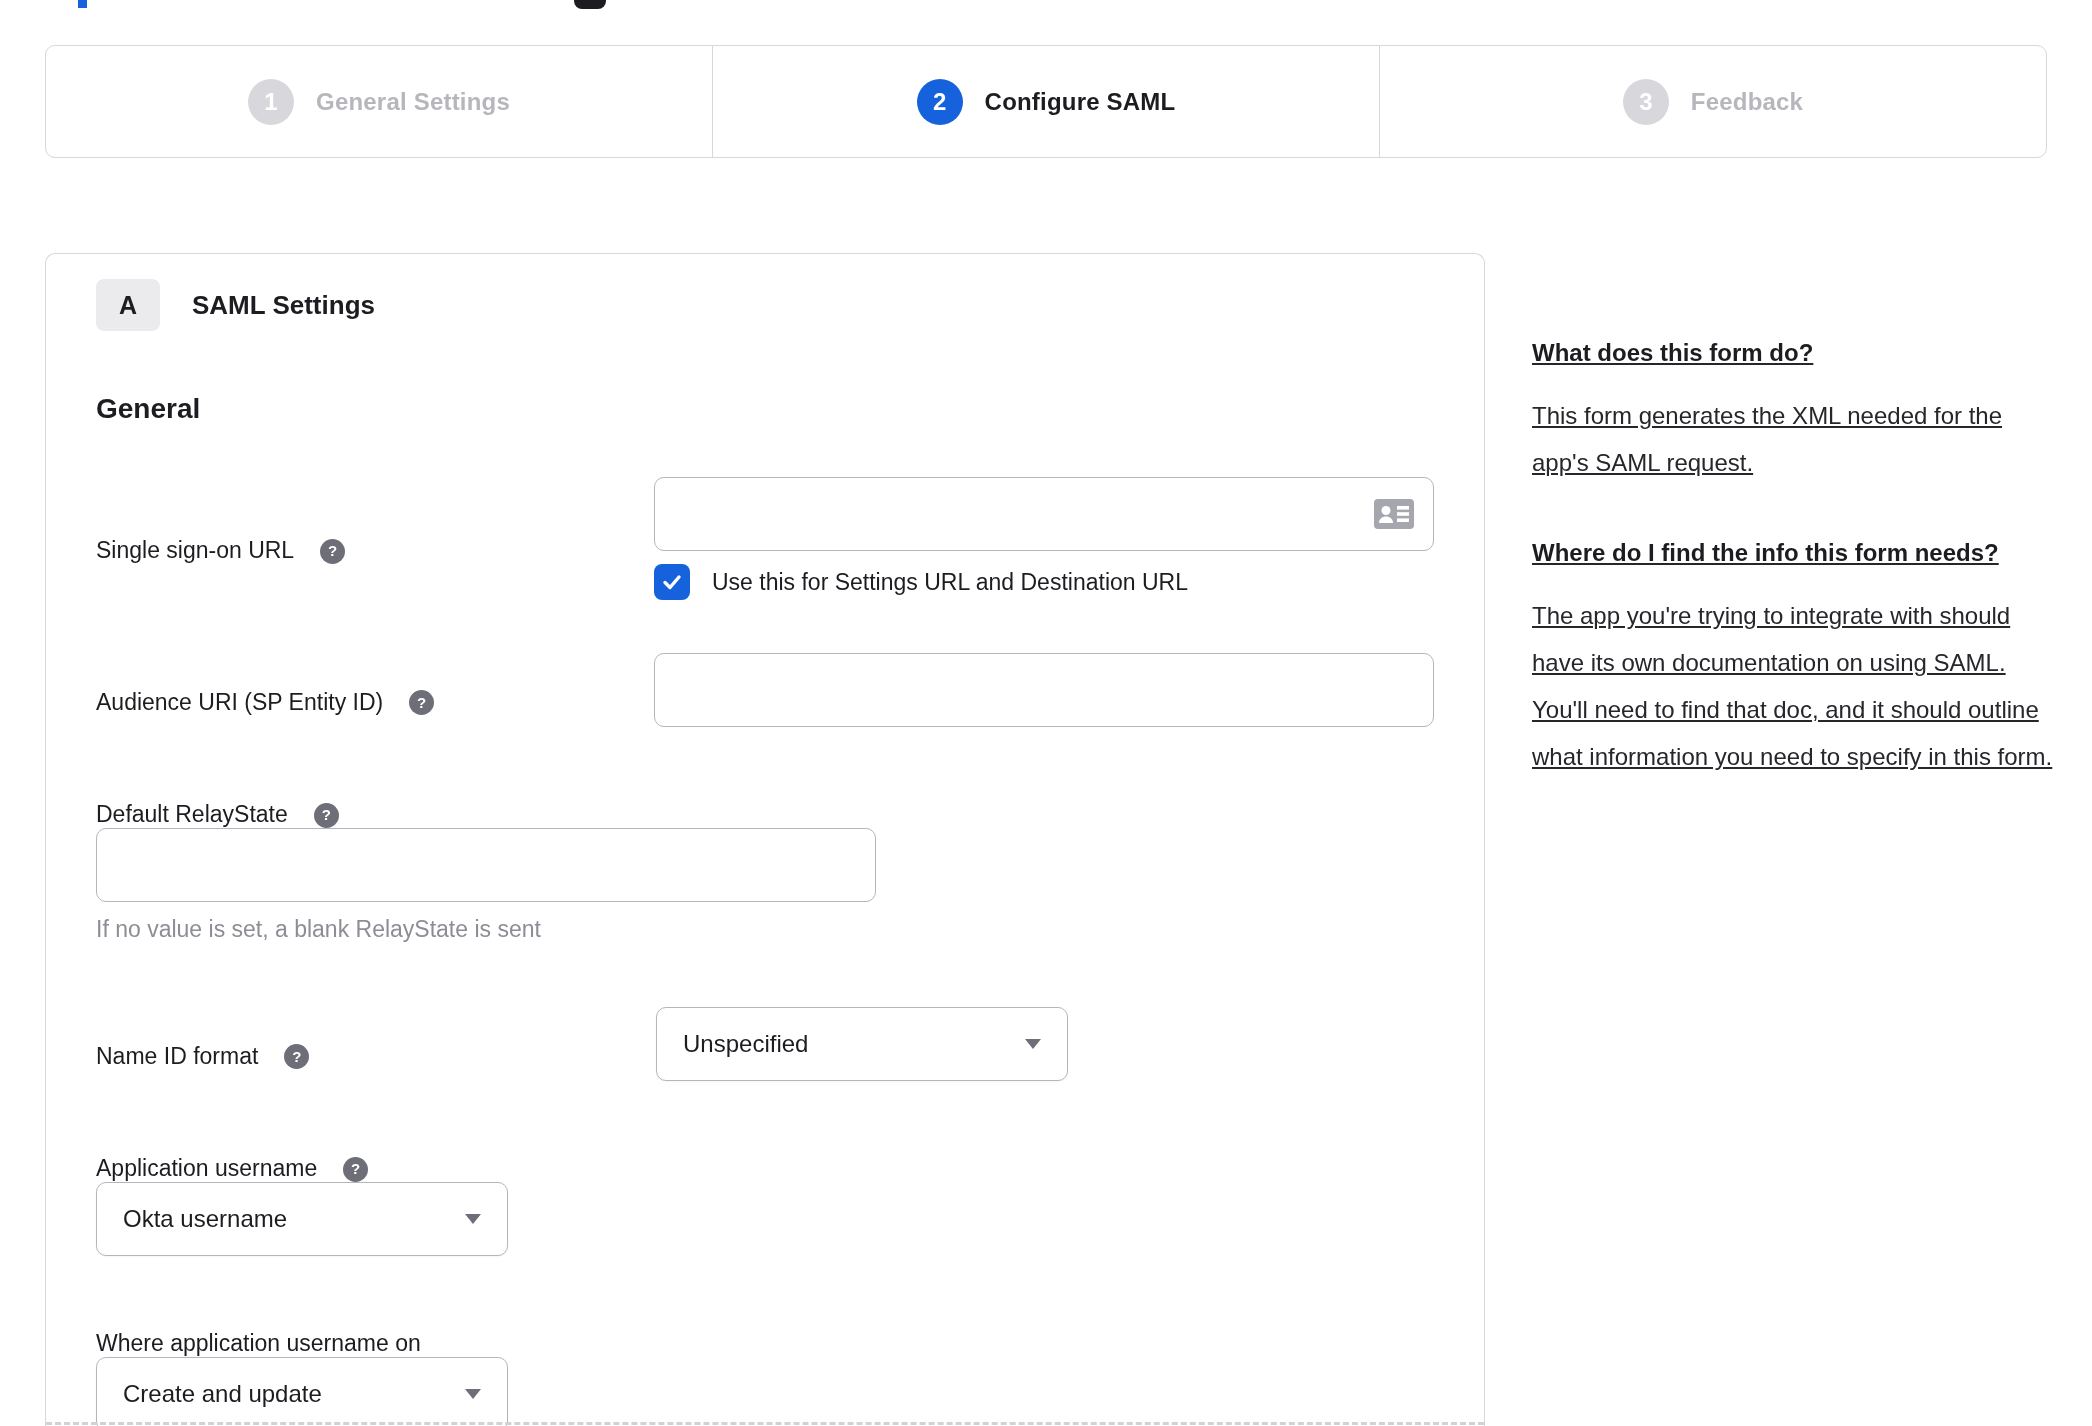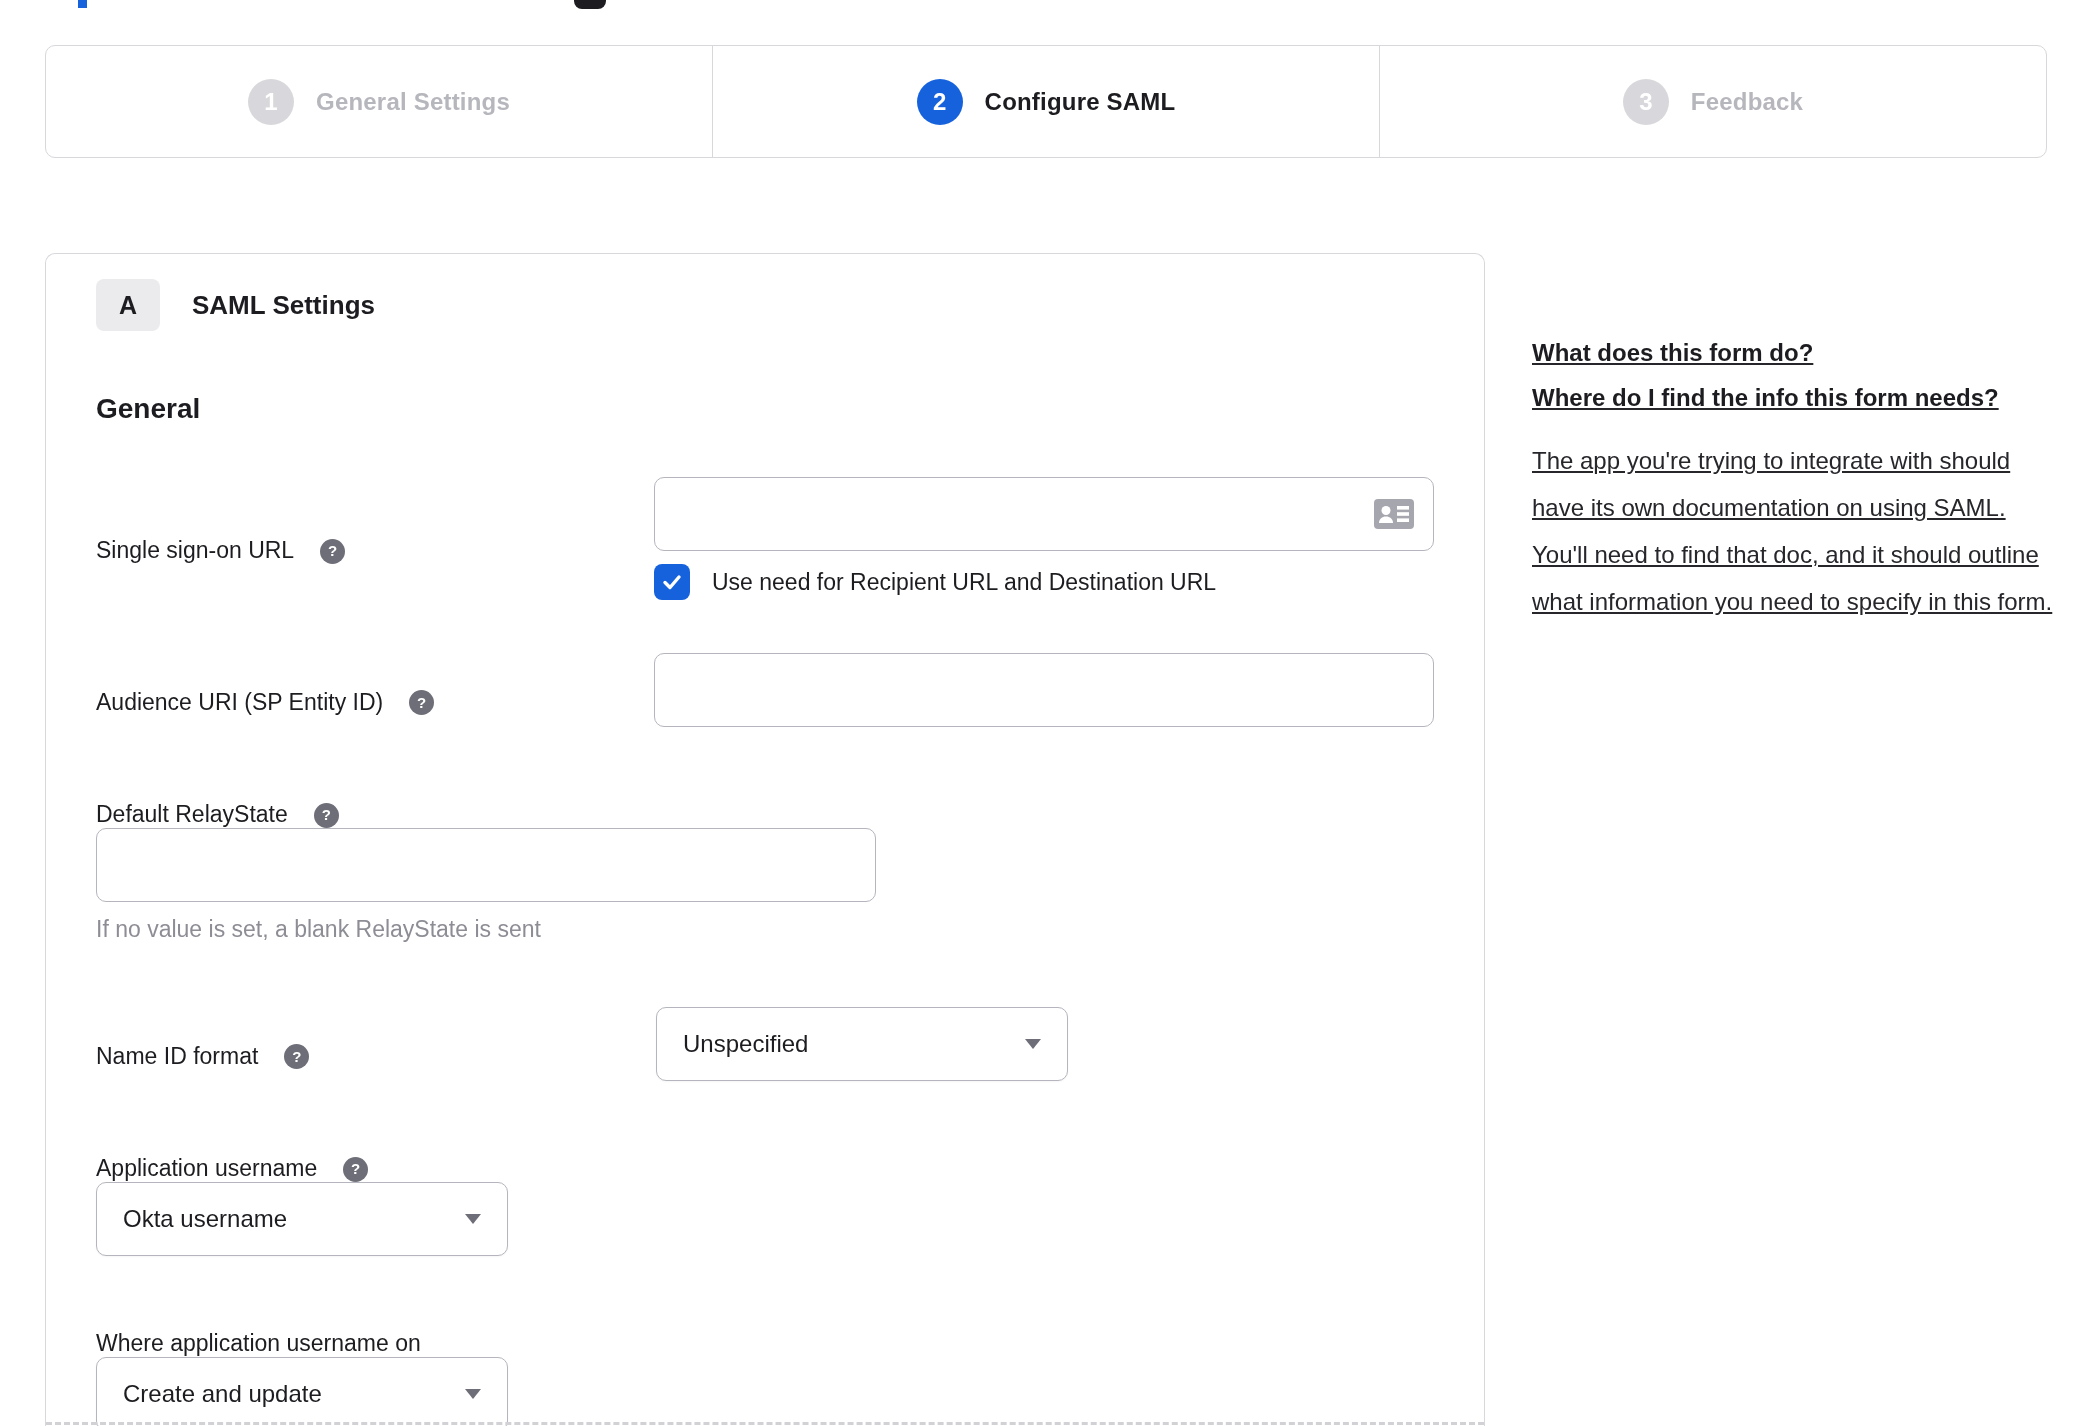--- a/index.html
+++ b/index.html
@@ -154,21 +154,21 @@
                 <rect x="23" y="19.4" width="12" height="3.6" fill="#ffffff"></rect>
               </svg>
             </span>
           </div>
           <div class="checkbox-row">
             <span class="checkbox">
               <svg width="24" height="24" viewBox="0 0 24 24">
                 <polyline points="5,12.5 10,17.5 19,7" fill="none" stroke="#ffffff" stroke-width="3.4" stroke-linecap="round" stroke-linejoin="round"></polyline>
               </svg>
             </span>
-            <span class="checkbox-label">Use need for Recipient URL and Destination URL</span>
+            <span class="checkbox-label">Use this for Settings URL and Destination URL</span>
           </div>
         </div>
       </div>
 
       <div class="row mt-53">
         <div class="row-label">
           <span>Audience URI (SP Entity ID)</span>
           <span class="help-icon">?</span>
         </div>
         <div class="controls">
@@ -233,16 +233,17 @@
         <a class="advanced-link">Show Advanced Settings</a>
       </div>
 
     </div>
 
     <div class="panel-dashed-bottom"></div>
   </div>
 
   <div class="help-col">
     <div class="help-h">What does this form do?</div>
+    <div class="help-p">This form generates the XML needed for the app's SAML request.</div>
     <div class="help-h">Where do I find the info this form needs?</div>
     <div class="help-p">The app you're trying to integrate with should have its own documentation on using SAML. You'll need to find that doc, and it should outline what information you need to specify in this form.</div>
   </div>
 </div>
 
 </body></html>

